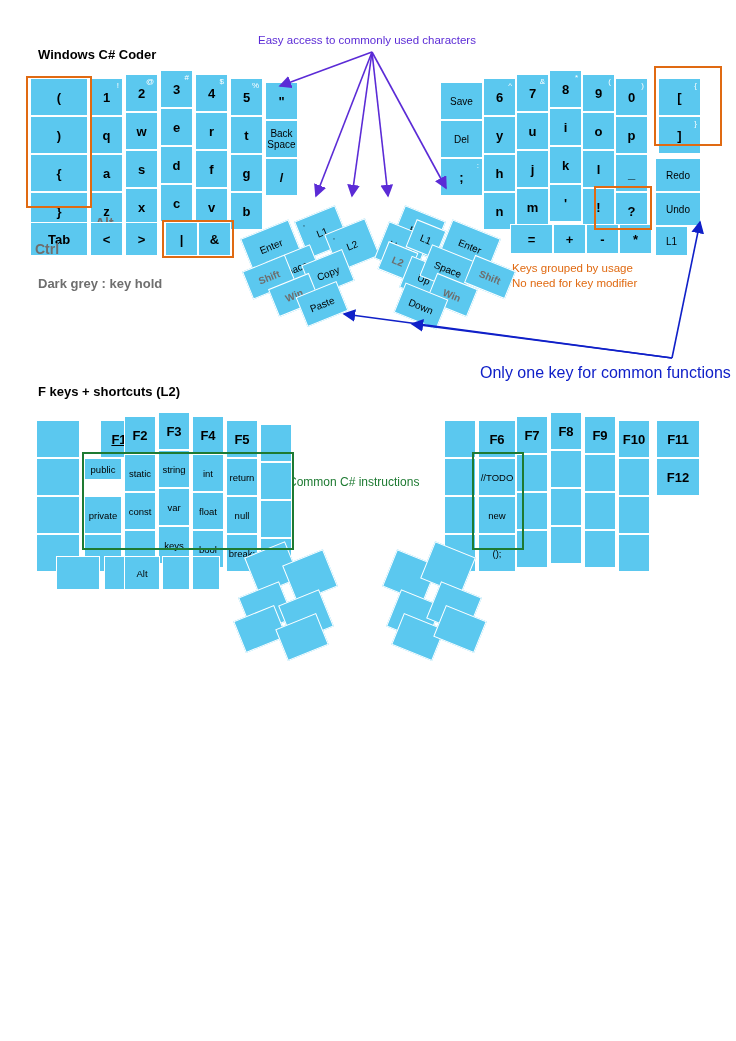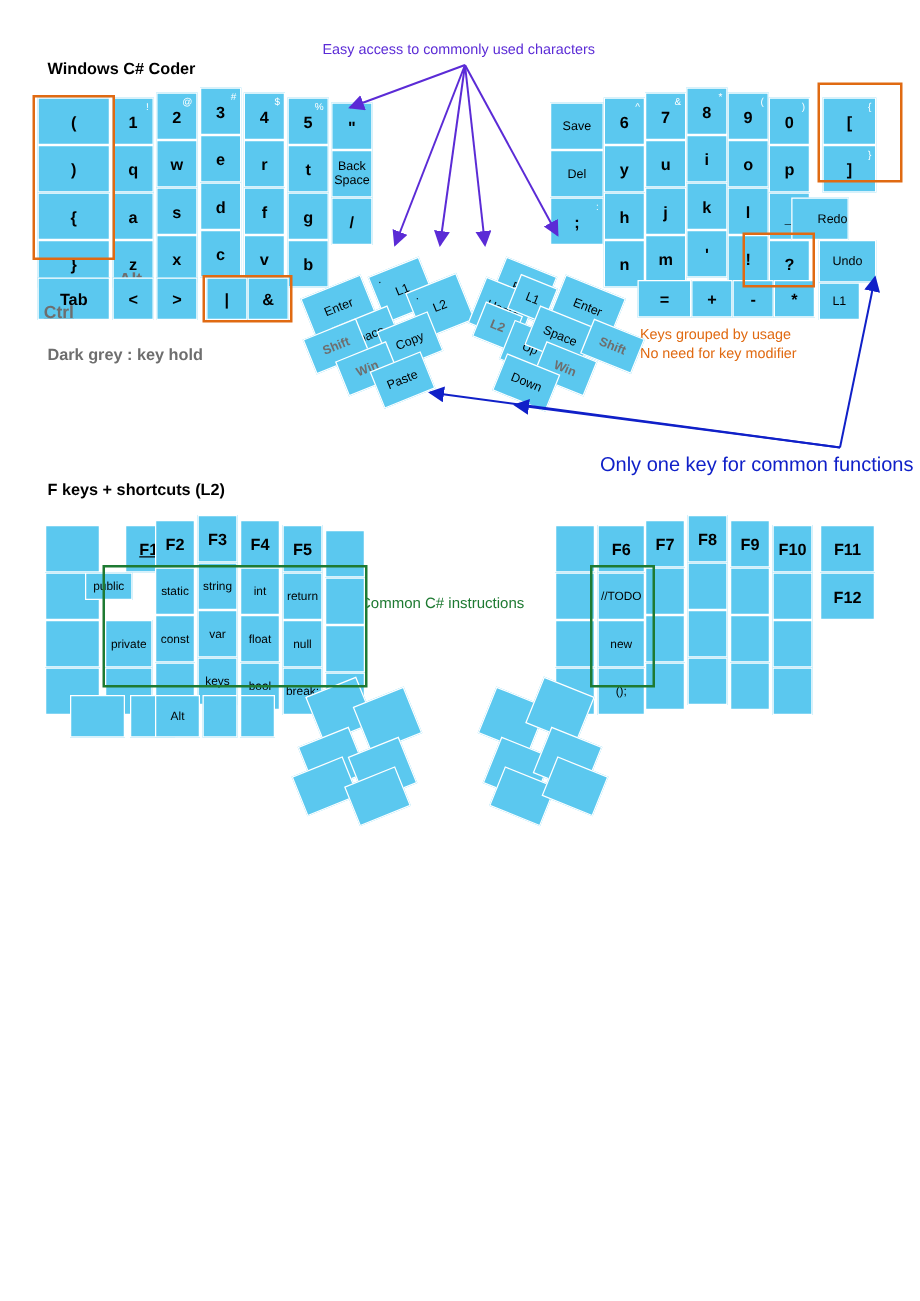--- a/index.html
+++ b/index.html
@@ -318,21 +318,21 @@
       </div>
       <div class="key" style="left: 549px; top: 146px; width: 33px; height: 38px;">
         <span class="main">k</span>
       </div>
       <div class="key" style="left: 582px; top: 150px; width: 33px; height: 38px;">
         <span class="main">l</span>
       </div>
       <div class="key" style="left: 615px; top: 154px; width: 33px; height: 38px;">
         <span class="main">_</span>
       </div>
-      <div class="key" style="left: 633px; top: 158px; width: 46px; height: 34px; justify-content: flex-end;">
+      <div class="key" style="left: 655px; top: 158px; width: 46px; height: 34px;">
         <span class="small">Redo</span>
       </div>
       <div class="key" style="left: 483px; top: 192px; width: 33px; height: 38px;">
         <span class="main">n</span>
       </div>
       <div class="key" style="left: 516px; top: 188px; width: 33px; height: 38px;">
         <span class="main">m</span>
       </div>
       <div class="key" style="left: 549px; top: 184px; width: 33px; height: 38px;">
         <span class="main">'</span>
@@ -434,21 +434,21 @@
       </div>
       <div class="key" style="left: 226px; top: 420px; width: 32px; height: 38px;">
         <span class="fk">F5</span>
       </div>
       <div class="key" style="left: 260px; top: 424px; width: 32px; height: 38px;">
         <span class="code"></span>
       </div>
       <div class="key" style="left: 36px; top: 458px; width: 44px; height: 38px;">
         <span class="code"></span>
       </div>
-      <div class="key" style="left: 68px; top: 458px; width: 38px; height: 22px;">
+      <div class="key" style="left: 84px; top: 458px; width: 38px; height: 22px;">
         <span class="code">public</span>
       </div>
       <div class="key" style="left: 124px; top: 454px; width: 32px; height: 38px;">
         <span class="code">static</span>
       </div>
       <div class="key" style="left: 158px; top: 450px; width: 32px; height: 38px;">
         <span class="code">string</span>
       </div>
       <div class="key" style="left: 192px; top: 454px; width: 32px; height: 38px;">
         <span class="code">int</span>

